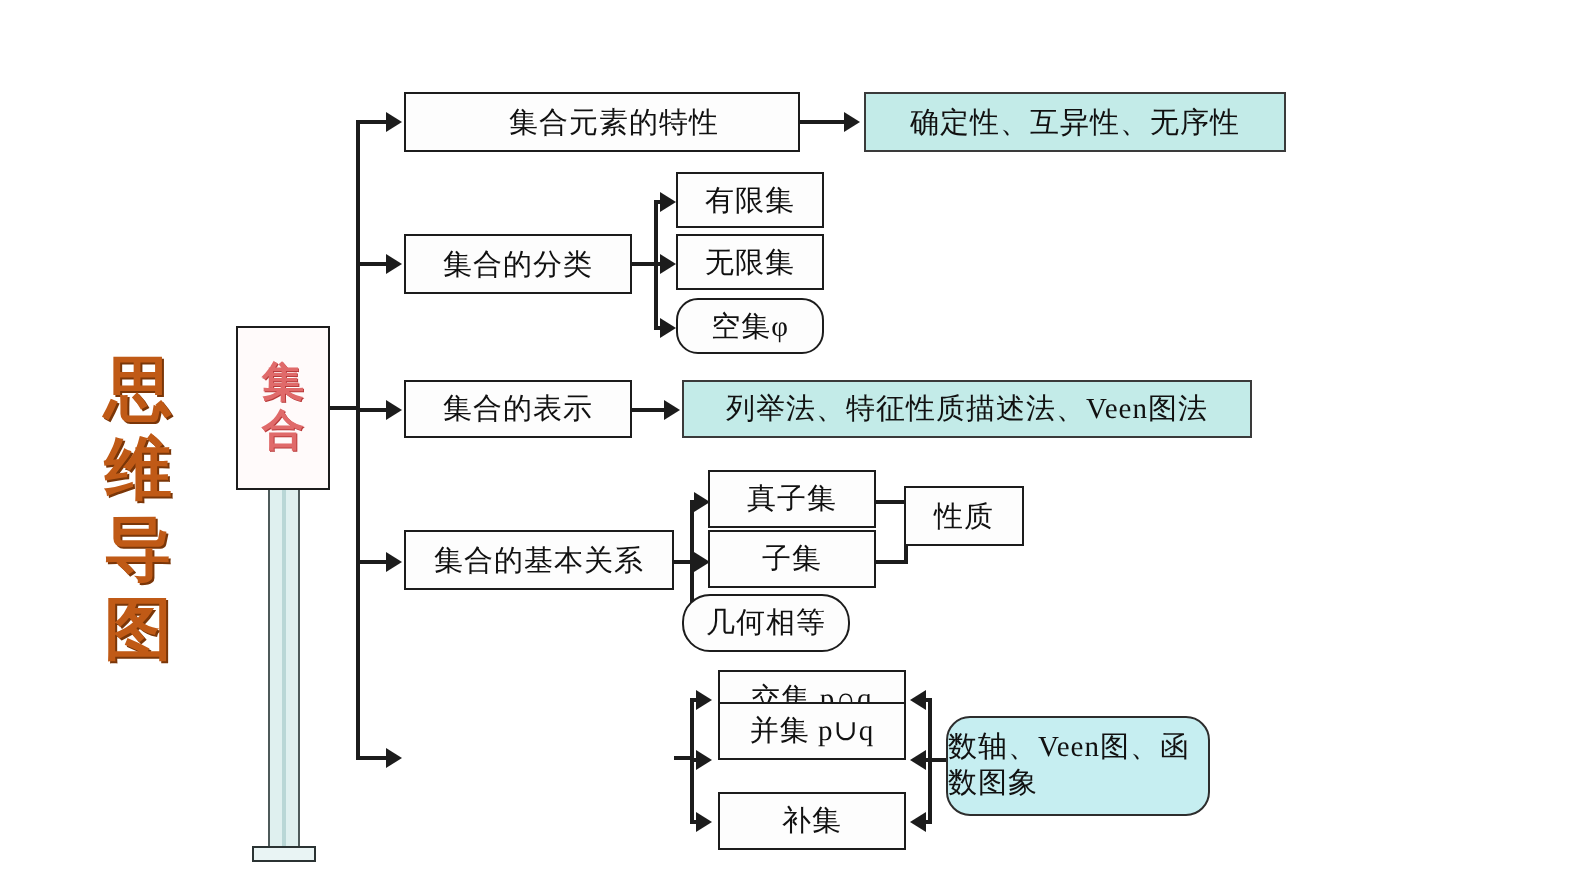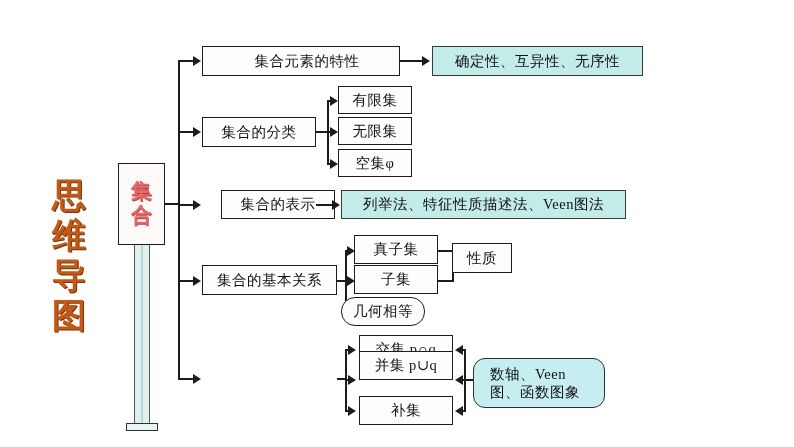--- a/index.html
+++ b/index.html
@@ -54,21 +54,21 @@
     border: 1.8px solid #3a3a3a;
   }
   .box.rounded {
     border-radius: 12px;
     background: #c6eef1;
     border: 1.8px solid #2d2d2d;
     justify-content: flex-start;
     white-space: normal;
     text-align: left;
     line-height: 1.25;
-    padding: 2px 16px;
+    padding: 2px 0;
   }
   .box.center-node {
     background: #fffafa;
     color: #e06a6a;
     font-size: 21px;
     font-weight: bold;
     line-height: 1.12;
     flex-direction: column;
     letter-spacing: 0;
     text-shadow: .5px .5px 0 #b83b3b;
@@ -153,25 +153,25 @@
   <div class="hline" style="left:327px; top:100px; width:4px;"></div>
   <div class="arrow-r" style="left:330px; top:96px;"></div>
   <div class="box" style="left:338px; top:86px; width:74px; height:28px;">有限集</div>
 
   <div class="hline" style="left:327px; top:131px; width:4px;"></div>
   <div class="arrow-r" style="left:330px; top:127px;"></div>
   <div class="box" style="left:338px; top:117px; width:74px; height:28px;">无限集</div>
 
   <div class="hline" style="left:327px; top:163px; width:4px;"></div>
   <div class="arrow-r" style="left:330px; top:159px;"></div>
-  <div class="box" style="left:338px; top:149px; width:74px; height:28px;">空集φ</div>
+  <div class="box" style="left:338px; top:149px; width:74px; height:28px;border-radius:11px;">空集φ</div>
 
   <div class="hline" style="left:178px; top:204px; width:15px;"></div>
   <div class="arrow-r" style="left:193px; top:200px;"></div>
-  <div class="box" style="left:202px; top:190px; width:114px; height:29px;margin-left:19px;">集合的表示</div>
+  <div class="box" style="left:202px; top:190px; width:114px; height:29px;">集合的表示</div>
   <div class="hline" style="left:316px; top:204px; width:17px;"></div>
   <div class="arrow-r" style="left:332px; top:200px;"></div>
   <div class="box cyan" style="left:341px; top:190px; width:285px; height:29px;">列举法、特征性质描述法、Veen图法</div>
 
   <div class="hline" style="left:178px; top:280px; width:15px;"></div>
   <div class="arrow-r" style="left:193px; top:276px;"></div>
   <div class="box" style="left:202px; top:265px; width:135px; height:30px;">集合的基本关系</div>
 
   <div class="hline" style="left:337px; top:280px; width:9px;"></div>
   <div class="vline" style="left:345px; top:250px; height:63px;"></div>

